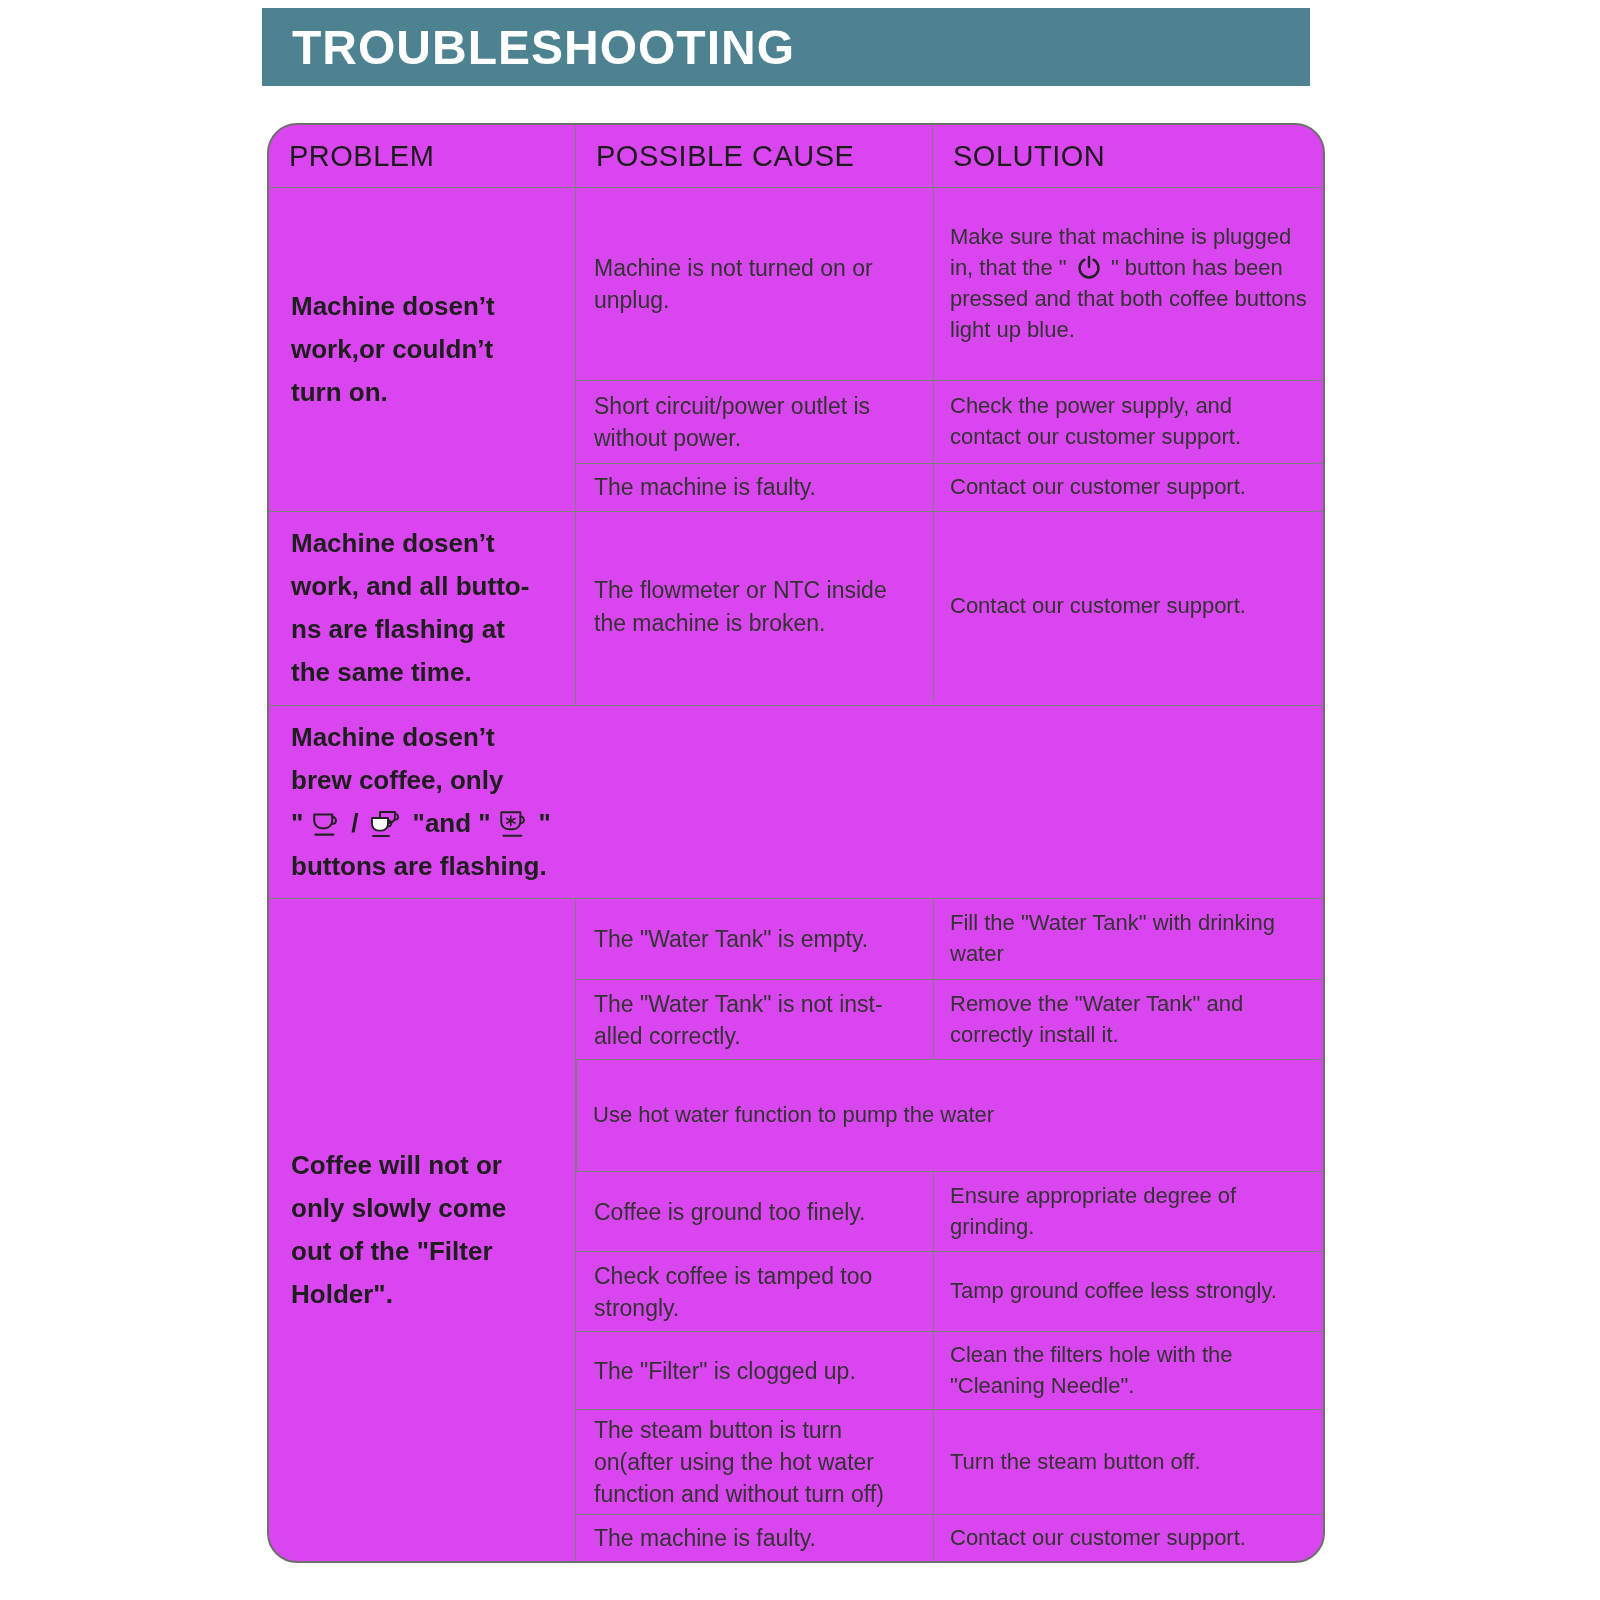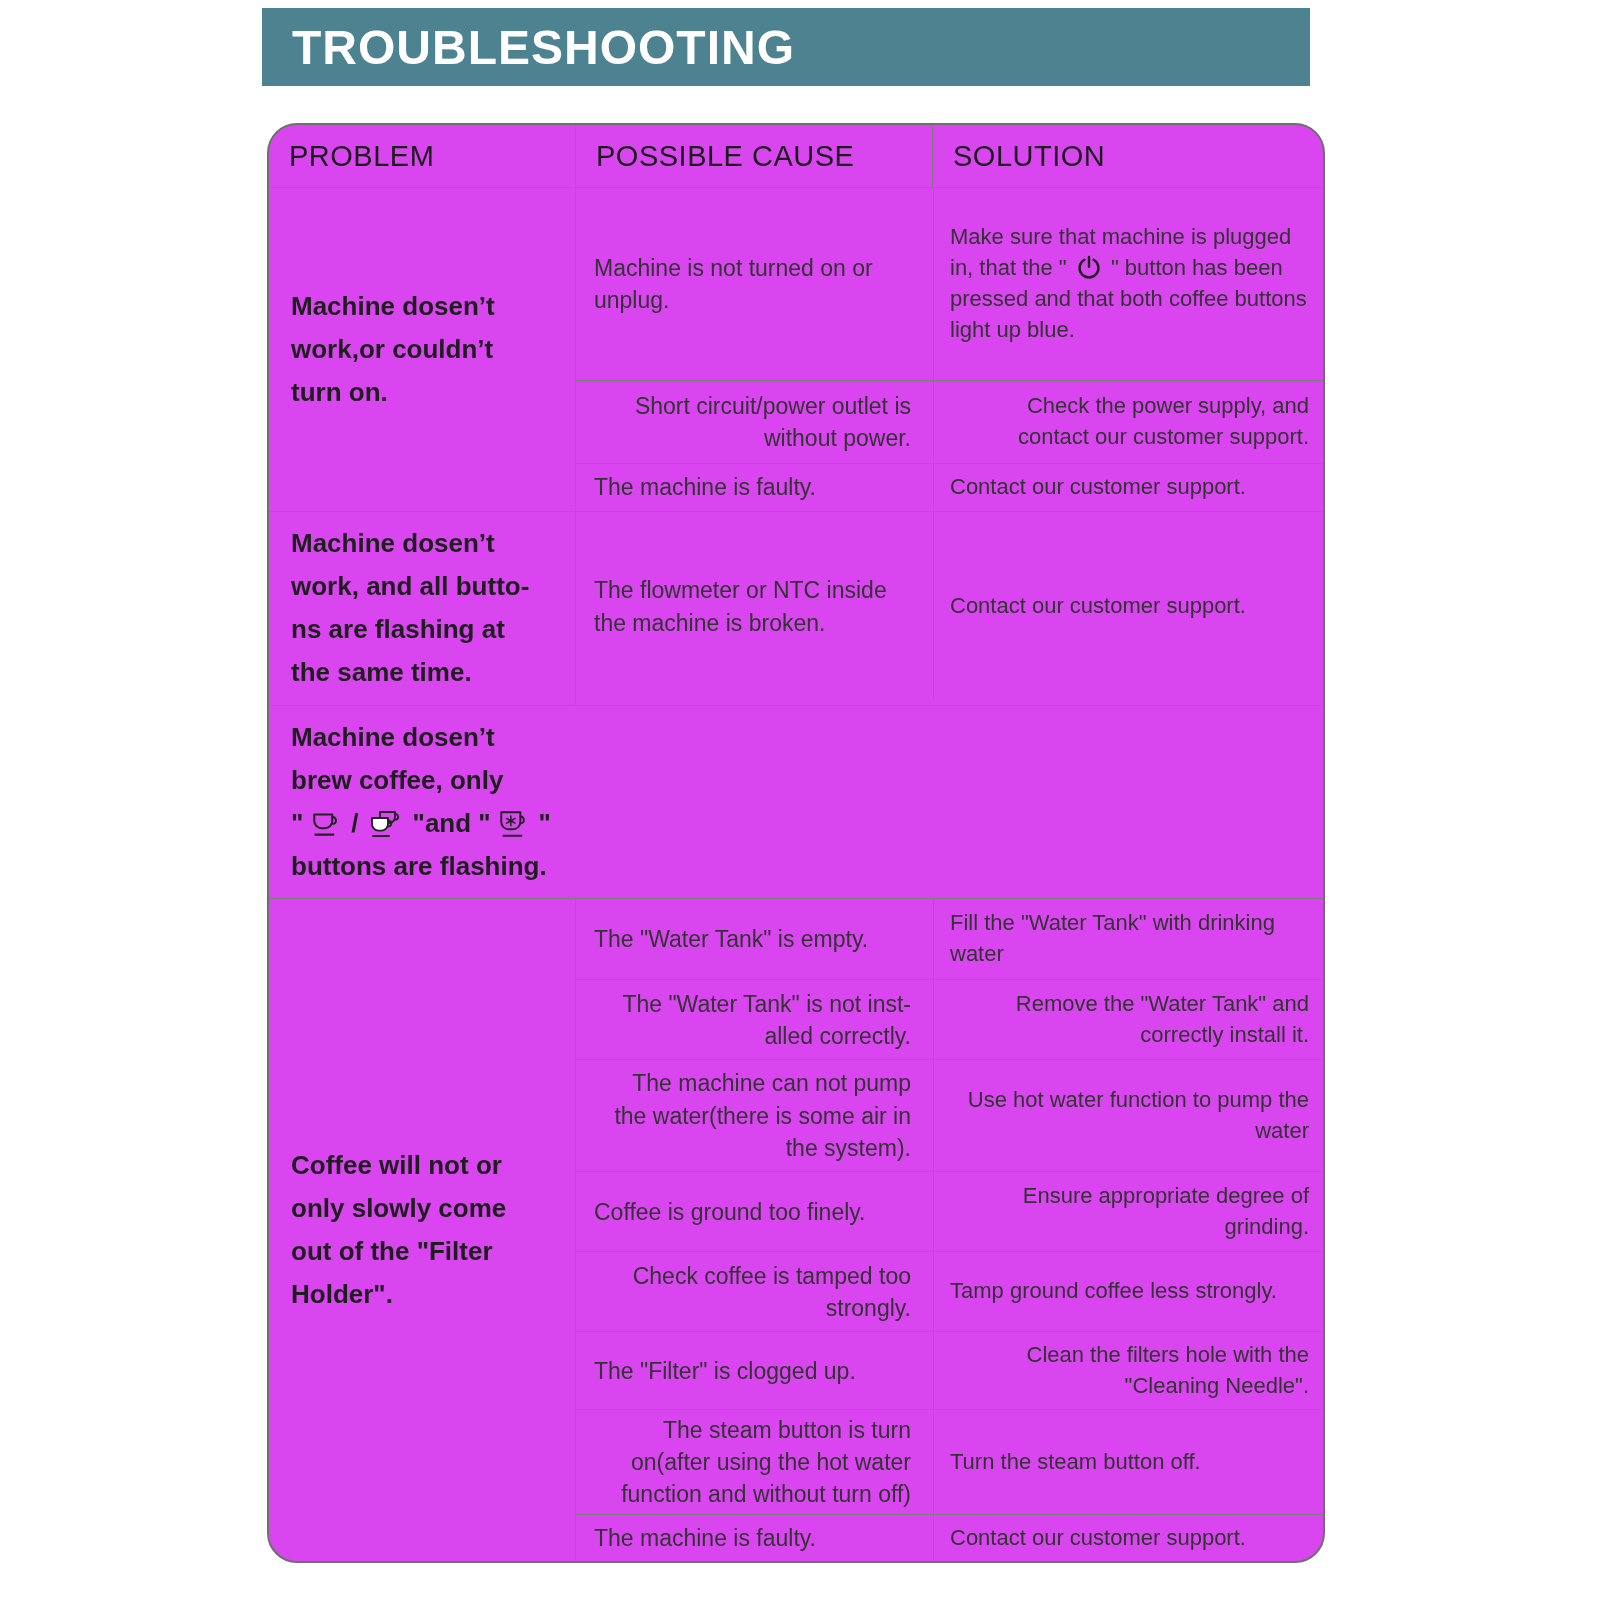--- a/index.html
+++ b/index.html
@@ -33,21 +33,21 @@
   .group + .group { border-top:1.6px solid #7d7d7d; }
   .problem-cell {
     width:306px; flex-shrink:0; display:flex; flex-direction:column;
     justify-content:center; padding:10px 8px 10px 22px; box-sizing:border-box;
     font-weight:700; font-size:26px; line-height:1.66; color:#1e1e1e;
   }
   .pline { display:block; }
   .icon-line { display:flex; align-items:center; gap:7px; }
   .subgroup { flex:1; border-left:1.6px solid #7d7d7d; display:flex; flex-direction:column; }
   .subrow { display:flex; box-sizing:border-box; }
-  .subrow + .subrow { border-top:1.6px solid #7d7d7d;text-align:right; }
+  .subrow + .subrow { border-top:1.6px solid #7d7d7d; }
   .cause-cell {
     width:357px; flex-shrink:0; display:flex; align-items:center;
     padding:10px 22px 10px 18px; box-sizing:border-box;
     font-size:23px; line-height:1.4; color:#333333;
   }
   .solution-cell {
     flex:1; border-left:1.6px solid #7d7d7d; display:flex; align-items:center;
     padding:10px 14px 10px 16px; box-sizing:border-box;
     font-size:22px; line-height:1.4; color:#333333;
   }
@@ -181,23 +181,20 @@
       </div>
       <div class="subrow" style="height:80px;">
         <div class="cause-cell">
           <div>The "Water Tank" is not inst-alled correctly.</div>
         </div>
         <div class="solution-cell">
           <div>Remove the "Water Tank" and correctly install it.</div>
         </div>
       </div>
       <div class="subrow" style="height:112px;">
-        <div class="cause-cell">
-          <div>The machine can not pump the water(there is some air in the system).</div>
-        </div>
         <div class="solution-cell">
           <div>Use hot water function to pump the water</div>
         </div>
       </div>
       <div class="subrow" style="height:80px;">
         <div class="cause-cell">
           <div>Coffee is ground too finely.</div>
         </div>
         <div class="solution-cell">
           <div>Ensure appropriate degree of grinding.</div>

